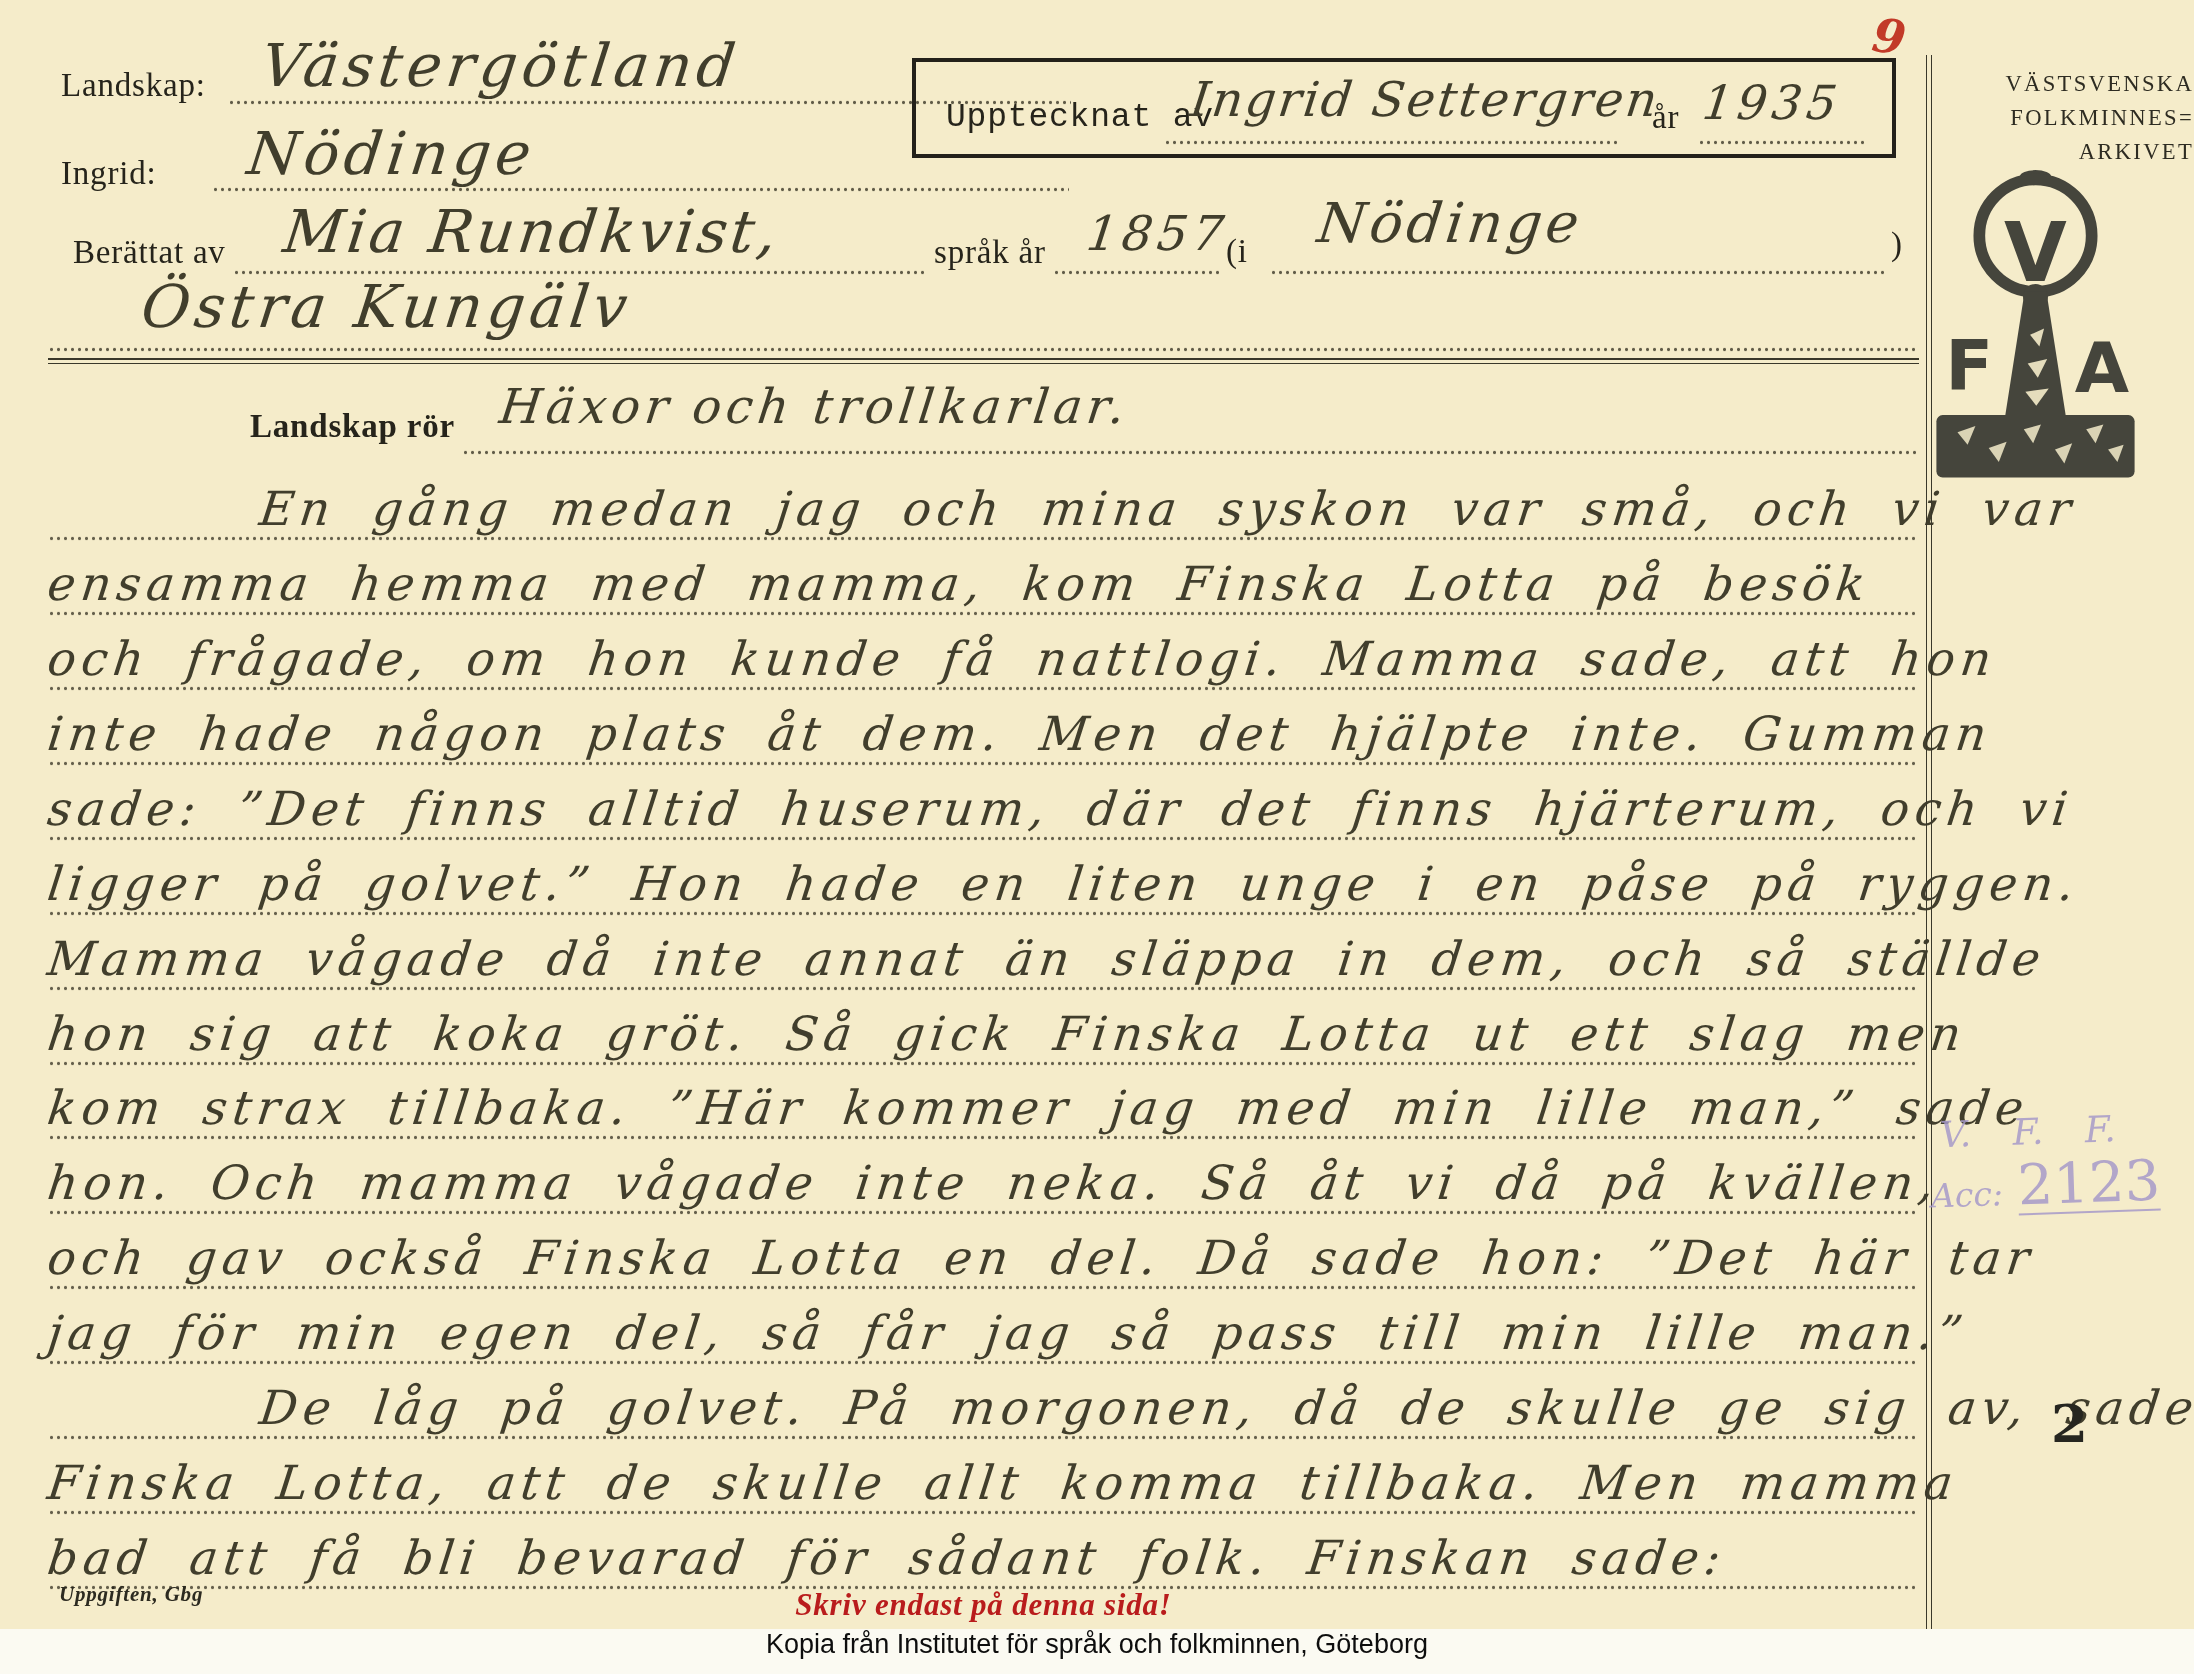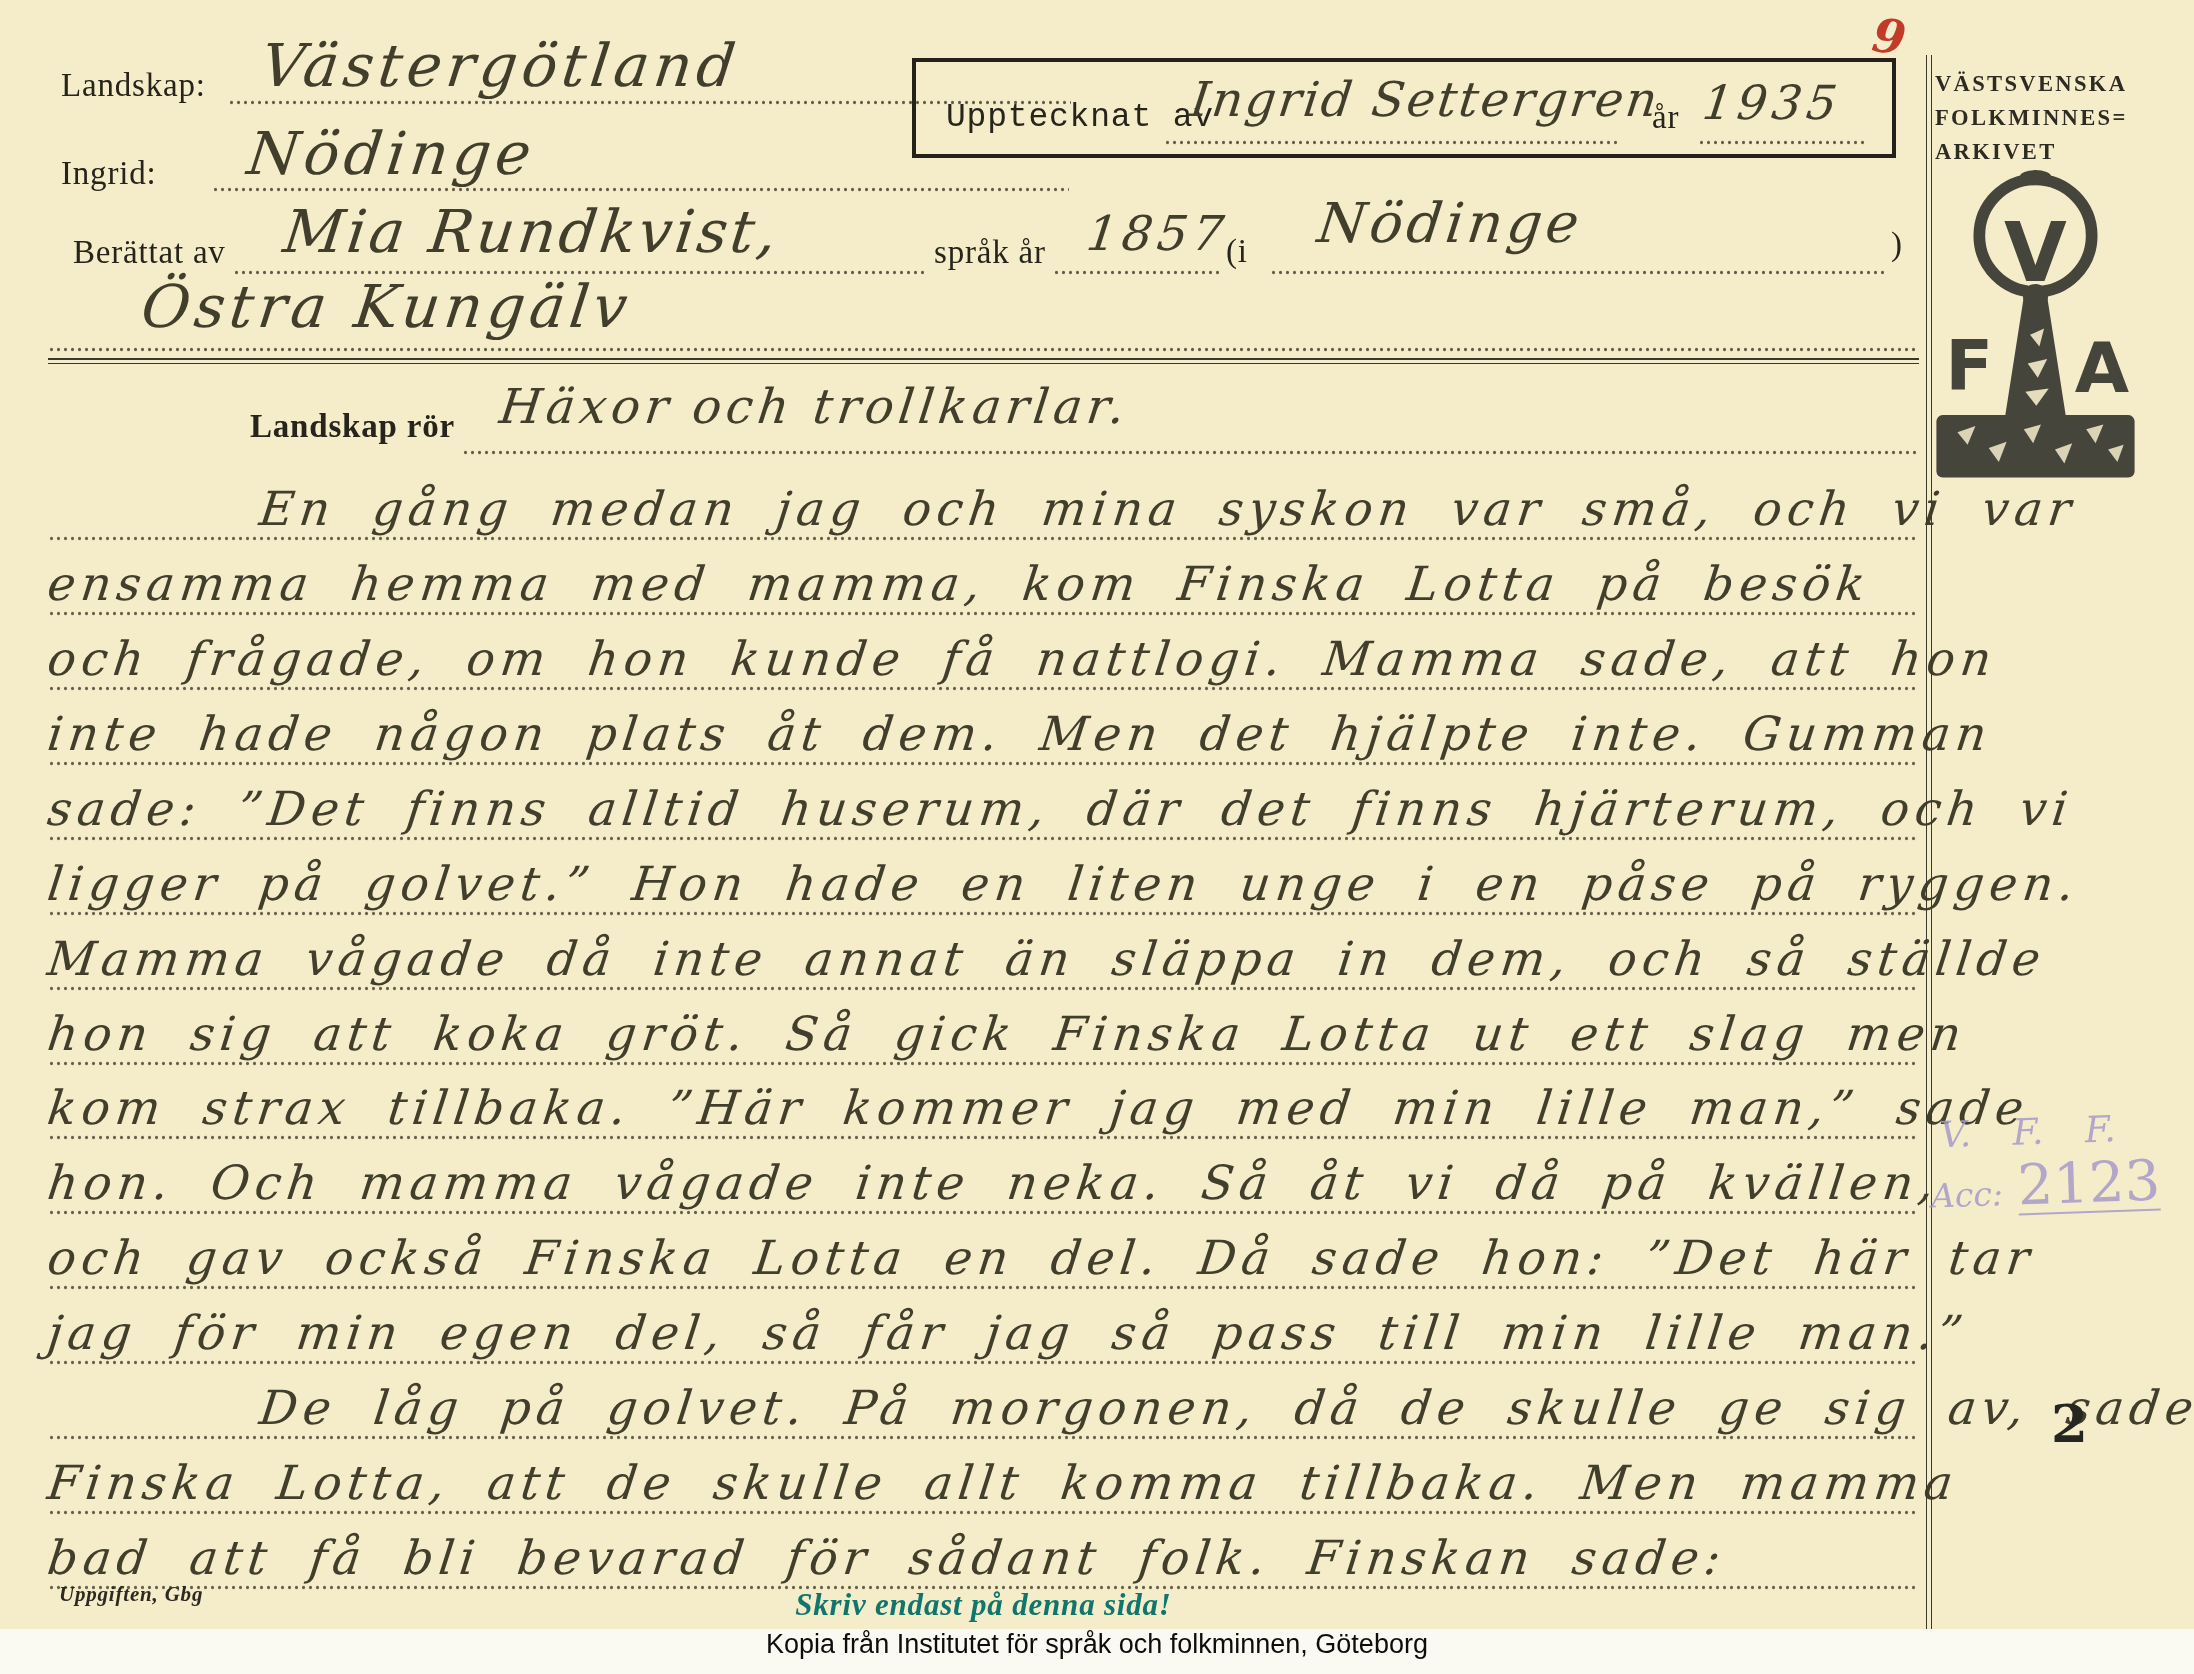--- a/index.html
+++ b/index.html
@@ -56,23 +56,23 @@
     background-size:7px 4.7px;background-repeat:repeat-x;background-position:0 100%;
     font-family:"DejaVu Serif","Liberation Serif",serif;
     font-style:italic;font-size:47px;color:#413e2c;
     letter-spacing:5.5px;word-spacing:17px;white-space:nowrap;
   }
   .bodyline.indent{padding-left:212px;}
   .bodyline .ink{display:inline-block;transform:skewX(-7deg);}
   
   #archive-name{
     position:absolute;left:1935px;top:67px;width:259px;
-    text-align:left;color:#2e2c22;
+    text-align:right;color:#2e2c22;
     font-family:"Liberation Serif",serif;font-size:22.6px;
-    letter-spacing:2.3px;line-height:1.5;font-weight:bold;
+    letter-spacing:2.3px;line-height:1.5;font-weight:normal;
   }
   #archive-name div{white-space:nowrap;}
   #stamp{
     position:absolute;left:1930px;top:1110px;width:265px;
     color:#a79ac9;opacity:.85;transform:rotate(-2deg);
     font-family:"DejaVu Serif",serif;font-style:italic;
   }
   #stamp .l1{font-size:36px;word-spacing:30px;margin-left:11px;}
   #stamp .l2{margin-top:4.7px;white-space:nowrap;}
   #stamp .acc{font-size:33px;}
@@ -90,21 +90,21 @@
     font-style:italic;font-weight:bold;font-size:47px;transform:rotate(9deg);
   }
   #printer-mark{
     position:absolute;left:59px;top:1582px;
     font-family:"Liberation Serif",serif;font-style:italic;font-weight:bold;
     font-size:21px;color:#2c2a20;letter-spacing:0.8px;
   }
   #footer-instruction{
     position:absolute;left:48px;top:1587px;width:1871px;text-align:center;
     font-family:"Liberation Serif",serif;font-style:italic;font-weight:bold;
-    font-size:31px;color:#0f766e;letter-spacing:0.8px;
+    font-size:31px;color:#b91c1c;letter-spacing:0.8px;
   }
   #copy-strip{
     position:absolute;left:0;top:1629px;width:2194px;height:45px;
     background:#fbfaf2;display:flex;justify-content:center;
   }
   #copy-notice{
     font-family:"Liberation Sans",sans-serif;font-size:27px;color:#0d0d0d;
   }
   #archive-logo{position:absolute;left:1930px;top:167px;}
   #archive-logo text{font-family:"DejaVu Sans","Liberation Sans",sans-serif;font-weight:bold;fill:#45453c;}

